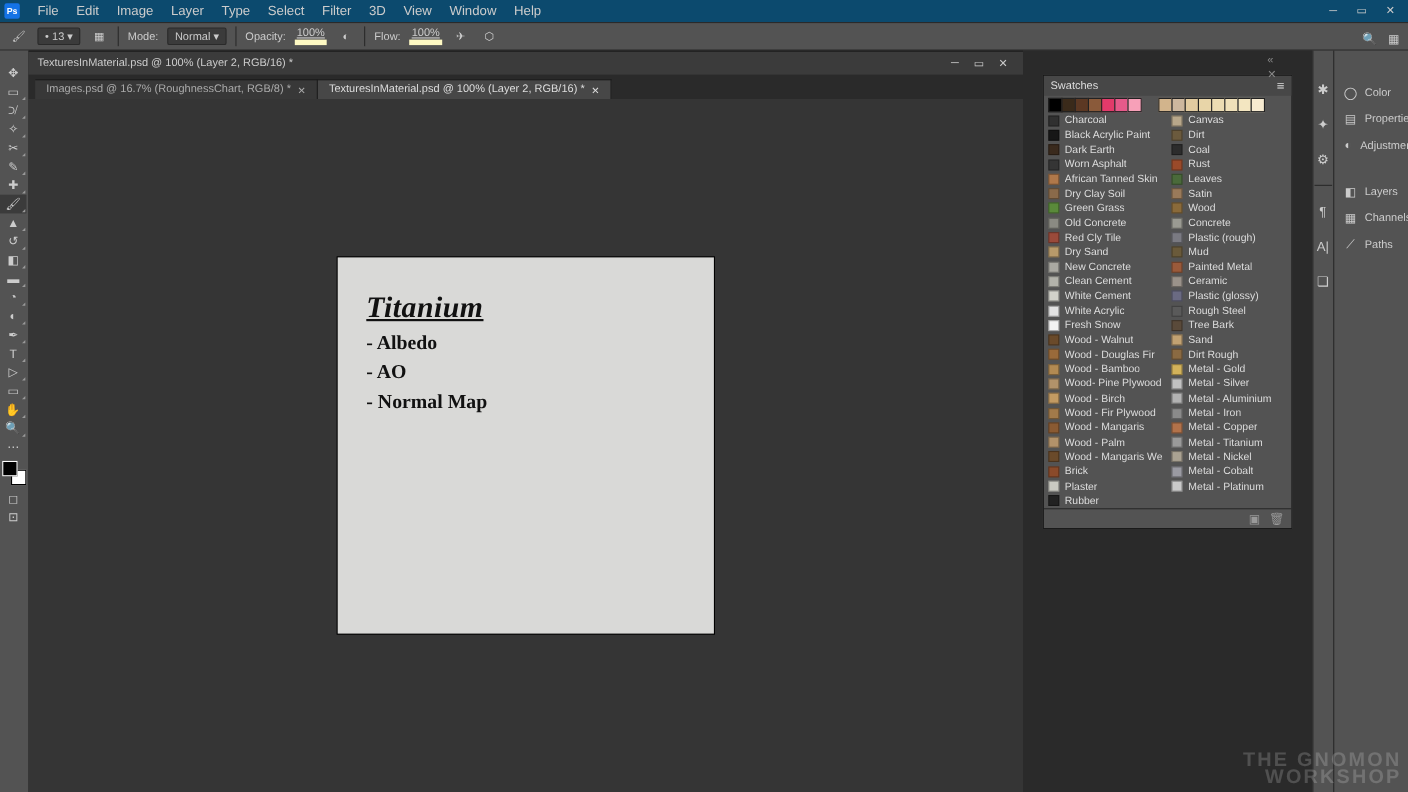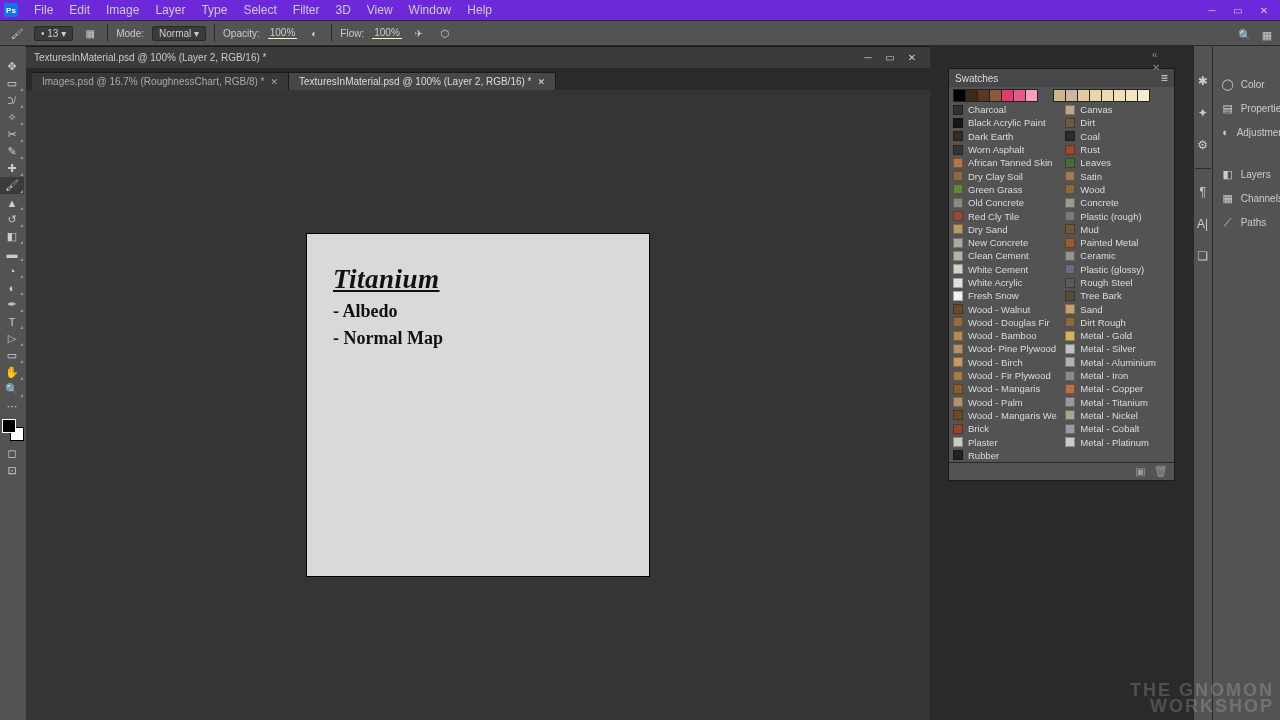--- a/index.html
+++ b/index.html
@@ -1,26 +1,26 @@
 <!DOCTYPE html>
 <html><head>
 <meta charset="utf-8">
 <style>
 * { margin: 0; padding: 0; box-sizing: border-box; user-select: none; }
 body { width: 1280px; height: 720px; background: #2a2a2a; font-family: "Segoe UI", Tahoma, sans-serif; font-size: 11px; color: #ccc; overflow: hidden; position: relative; }
 
-.menubar { height: 20px; background: #6d28d9; display: flex; align-items: center; padding: 0 4px; }
+.menubar { height: 20px; background: #0c4a6e; display: flex; align-items: center; padding: 0 4px; }
 .ps-logo { width: 14px; height: 14px; background: #1473e6; margin-right: 8px; border-radius: 2px; display: flex; align-items: center; justify-content: center; font-size: 8px; color: #fff; font-weight: bold; }
 .menu-item { padding: 3px 8px; cursor: pointer; font-size: 12px; }
 .window-controls { margin-left: auto; display: flex; gap: 2px; }
 .wctrl { width: 24px; height: 16px; display: flex; align-items: center; justify-content: center; cursor: pointer; font-size: 10px; }
 
 .optbar { height: 26px; background: #535353; border-top: 1px solid #2a2a2a; border-bottom: 1px solid #2a2a2a; display: flex; align-items: center; padding: 0 8px; gap: 8px; font-size: 10px; }
 .optbar .drop { background: #3b3b3b; border: 1px solid #2a2a2a; padding: 1px 6px; border-radius: 2px; }
-.optbar .num { background: transparent; border-bottom: 1px solid #fef9c3; padding: 0 2px; }
+.optbar .num { background: transparent; border-bottom: 5px solid #fef9c3; padding: 0 2px; text-decoration: underline; }
 .optbar .icn { width: 18px; height: 18px; display: flex; align-items: center; justify-content: center; border: 1px solid transparent; }
 .optbar .sep { width: 1px; height: 18px; background: #2a2a2a; }
 
 .workspace { display: flex; height: calc(720px - 46px); }
 
 .toolbar { width: 26px; background: #535353; display: flex; flex-direction: column; padding-top: 12px; }
 .tool { width: 24px; height: 17px; display: flex; align-items: center; justify-content: center; cursor: pointer; position: relative; font-size: 11px; color: #ccc; }
 .tool.sel { background: #3b3b3b; }
 .tool::after { content: ''; position: absolute; bottom: 1px; right: 1px; width: 0; height: 0; border-left: 3px solid transparent; border-bottom: 3px solid #999; }
 .tool.no-sub::after { display: none; }
@@ -168,20 +168,21 @@
         <div class="tab active">
           <span>TexturesInMaterial.psd @ 100% (Layer 2, RGB/16) *</span>
           <span class="x">✕</span>
         </div>
       </div>
     <div class="canvas-area">
       <div class="canvas">
         <div class="ttl">Titanium</div>
         <div id="canvlines">
             <div class="ln">- Albedo</div>
+            <div class="ln">- AO</div>
             <div class="ln">- Normal Map</div>
           </div>
       </div>
     </div>
   </div>
 
   <div class="panels">
     <div class="detached">
       <div class="float-top">
           <span>«</span>

